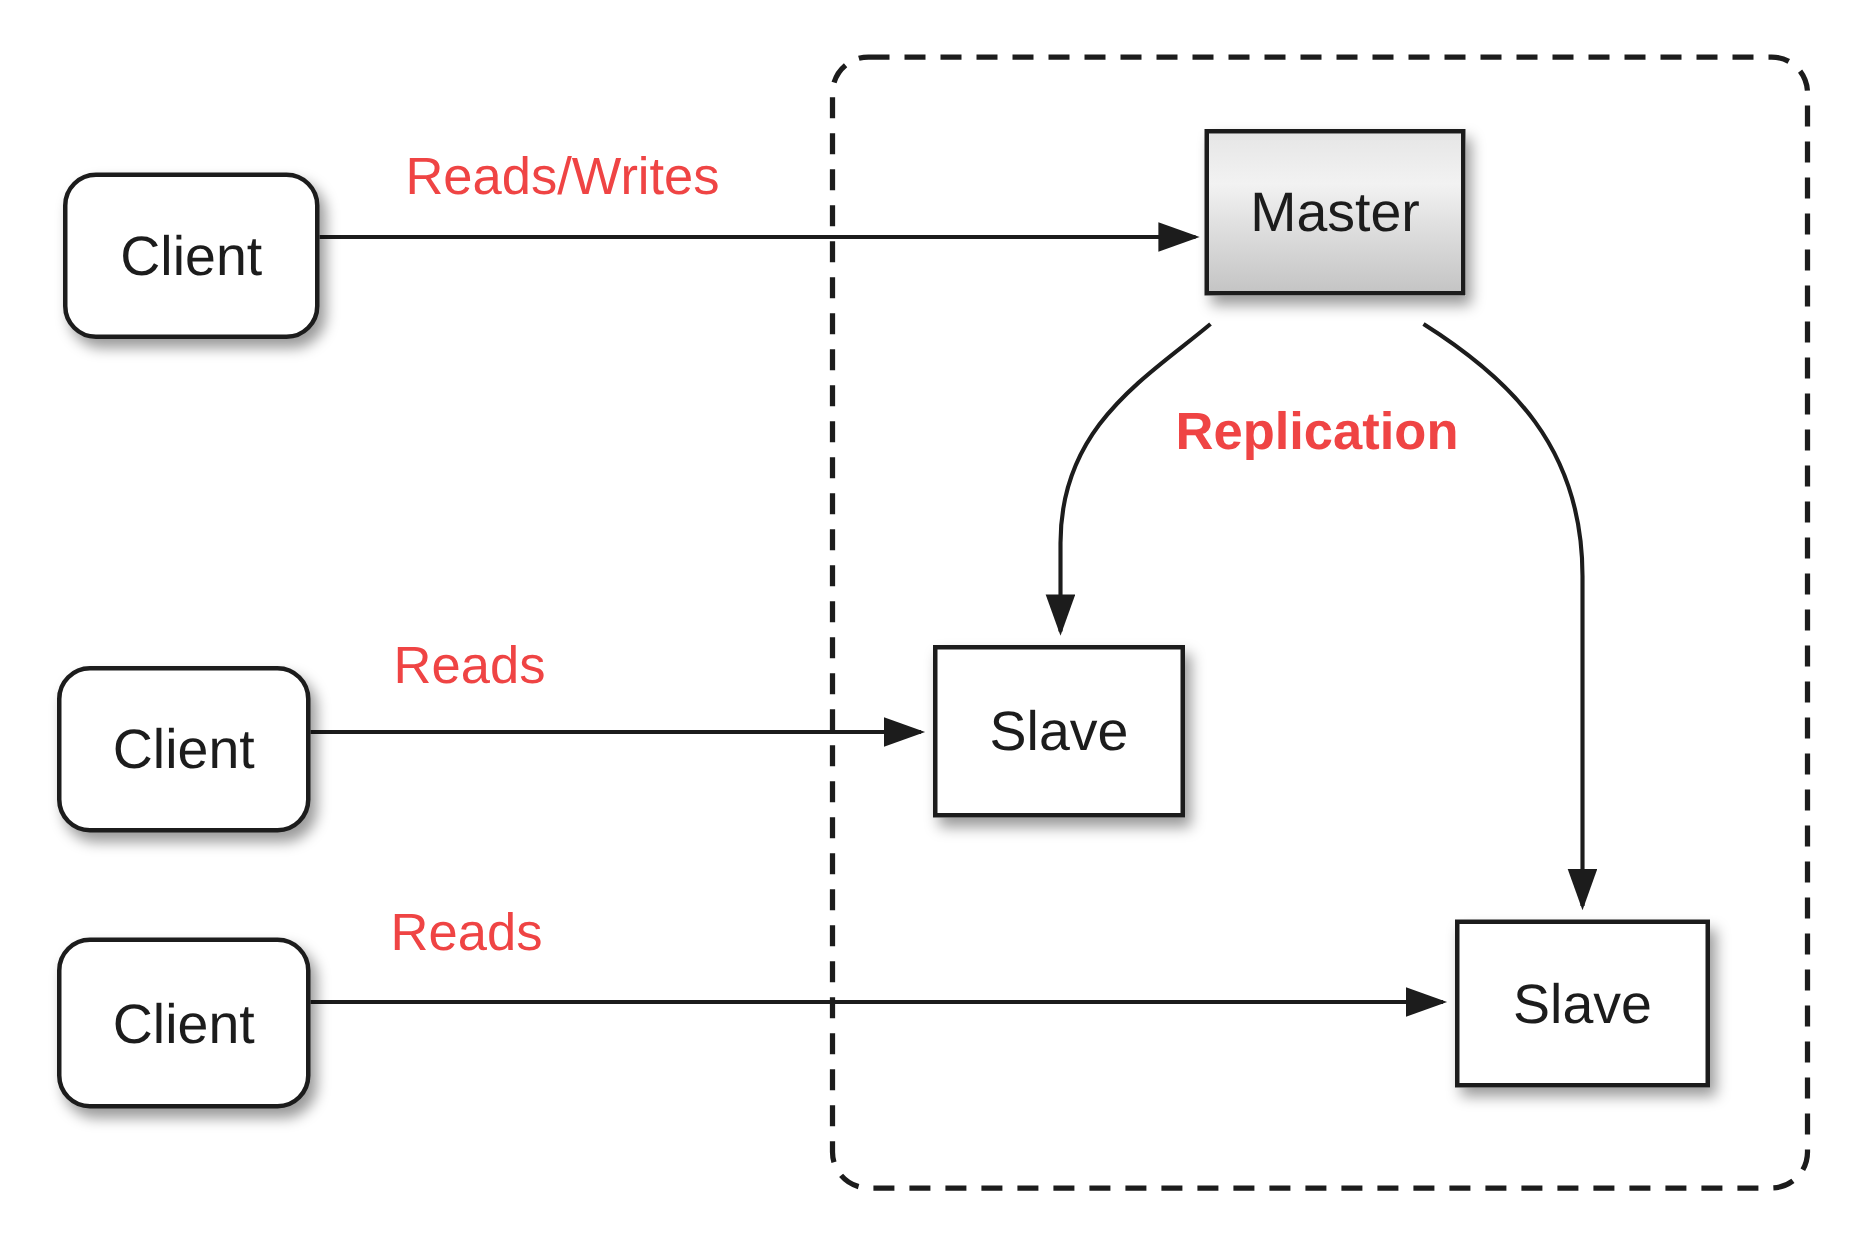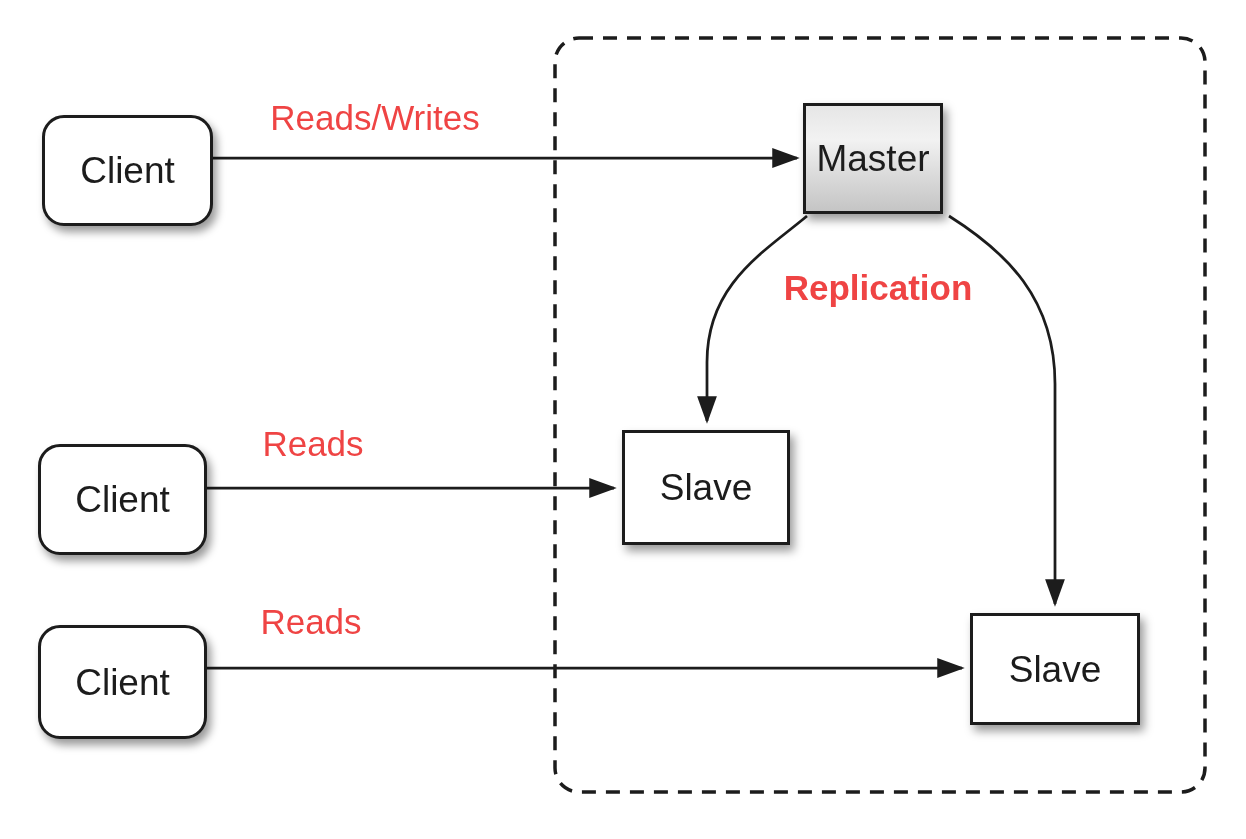--- a/index.html
+++ b/index.html
@@ -80,21 +80,21 @@
   </div>
 
   <div class="node rounded" style="left:38px; top:432px; width:169px; height:111px;">
     <span>Client</span>
   </div>
 
   <div class="node rounded" style="left:38px; top:613px; width:169px; height:114px;">
     <span>Client</span>
   </div>
 
-  <div class="node master" style="left:803px; top:103px; width:140px; height:111px;text-align:right;">
+  <div class="node master" style="left:803px; top:86px; width:174px; height:111px;text-align:right;">
     <span>Master</span>
   </div>
 
   <div class="node" style="left:622px; top:430px; width:168px; height:115px;">
     <span>Slave</span>
   </div>
 
   <div class="node" style="left:970px; top:613px; width:170px; height:112px;">
     <span>Slave</span>
   </div>

